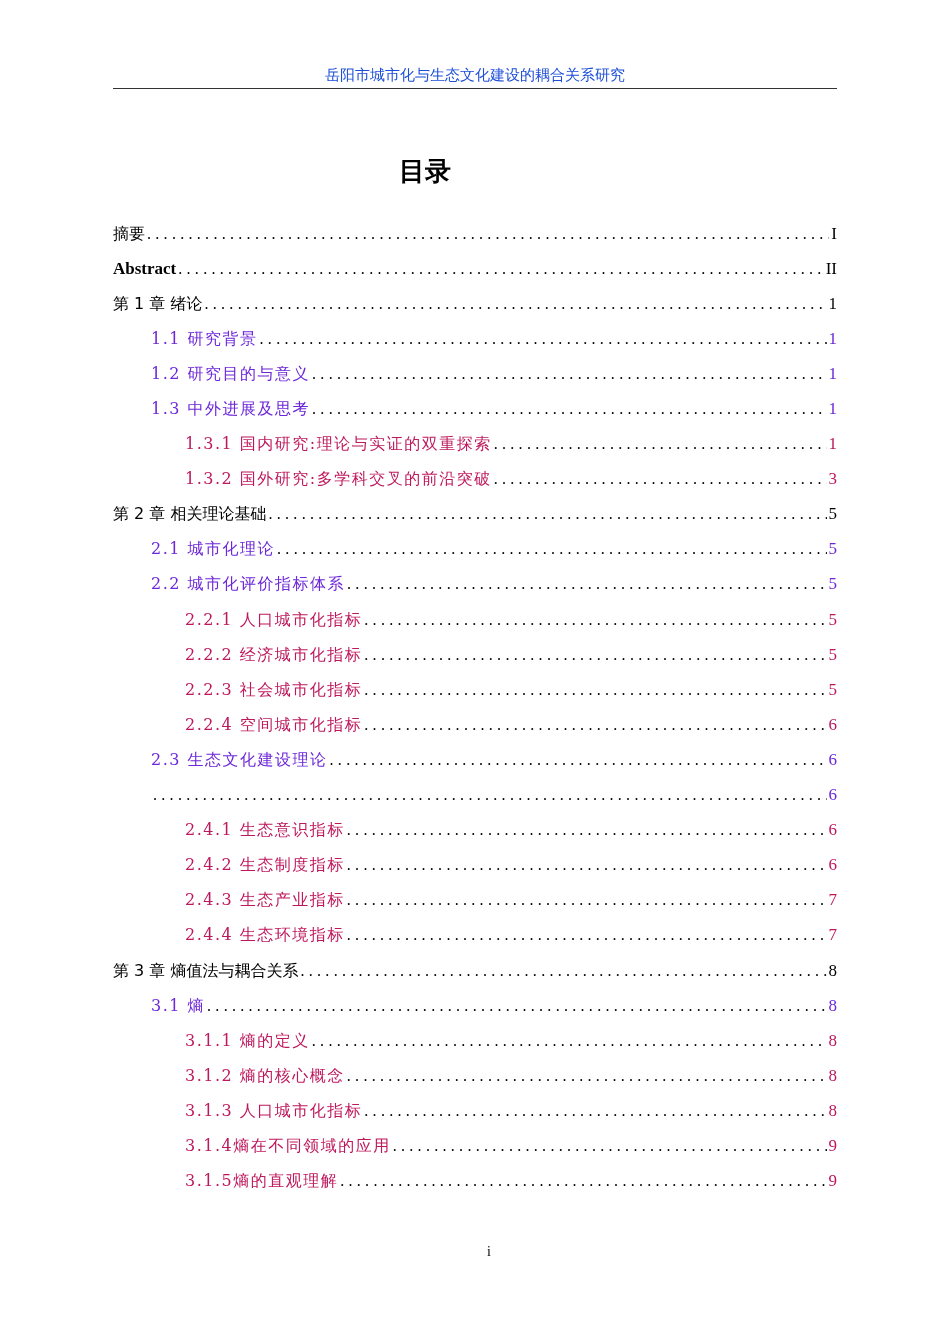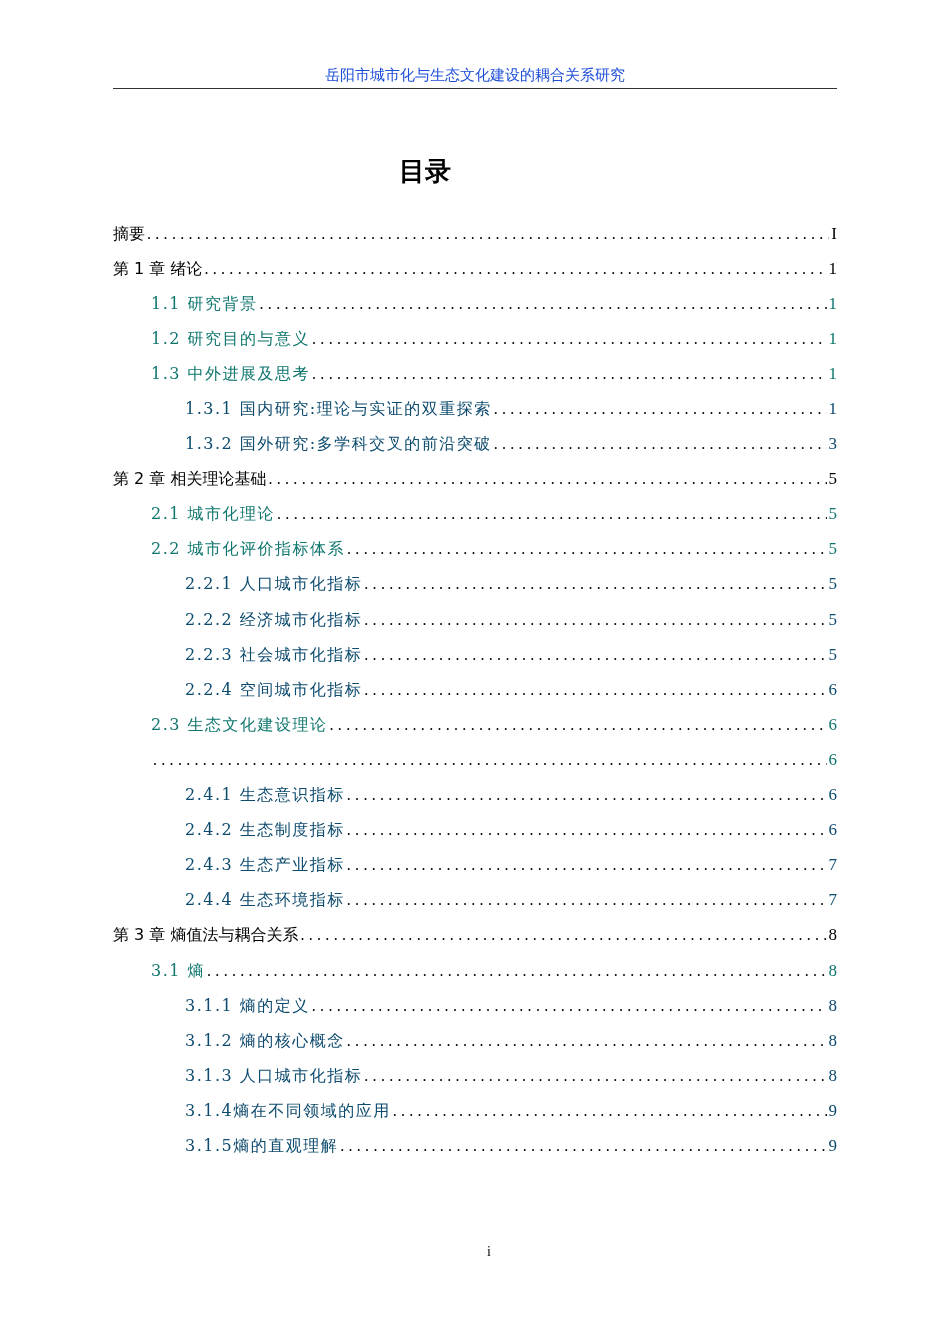--- a/index.html
+++ b/index.html
@@ -18,22 +18,22 @@
       text-align: center; font-family: "DejaVu Sans", sans-serif; font-weight: bold; font-size: 26px;
     }
     .toc {
       position: absolute; left: 113px; width: 724px; top: 216px;
     }
     .toc-row {
       display: flex; align-items: center; height: 35.1px; line-height: 32px;
       white-space: nowrap; overflow: hidden;
     }
     .toc-row.l1 { padding-left: 0; font-family: "DejaVu Sans", sans-serif; font-size: 16px; }
-    .toc-row.l2 { padding-left: 38px; font-family: "DejaVu Serif", serif; font-size: 16px; letter-spacing: 1.5px; color: #0f766e; }
-    .toc-row.l3 { padding-left: 72px; font-family: "DejaVu Serif", serif; font-size: 16px; letter-spacing: 1.5px; color: #0c4a6e; }
+    .toc-row.l2 { padding-left: 38px; font-family: "DejaVu Serif", serif; font-size: 16px; letter-spacing: 1.5px; color: #6d28d9; }
+    .toc-row.l3 { padding-left: 72px; font-family: "DejaVu Serif", serif; font-size: 16px; letter-spacing: 1.5px; color: #be185d; }
     .toc-row.en { font-family: "Liberation Serif", serif; font-weight: bold; font-size: 17px; }
     .toc-label { flex: 0 0 auto; }
     .toc-leader {
       flex: 1 1 auto; overflow: hidden; margin: 0 2px;
       font-family: "Liberation Serif", serif; font-size: 16px; letter-spacing: 4.3px; color: #000;
       font-weight: normal;
     }
     .toc-leader::before {
       content: "...................................................................................................................................................";
     }
@@ -54,20 +54,25 @@
   <div class="header-rule"></div>
 
   <div class="toc-title">目录</div>
 
   <div class="toc" id="toc">
       <div class="toc-row l1">
         <span class="toc-label">摘要</span>
         <span class="toc-leader"></span>
         <span class="toc-page">I</span>
       </div>
+      <div class="toc-row l1 en">
+        <span class="toc-label">Abstract</span>
+        <span class="toc-leader"></span>
+        <span class="toc-page">II</span>
+      </div>
       <div class="toc-row l1">
         <span class="toc-label">第 1 章  绪论</span>
         <span class="toc-leader"></span>
         <span class="toc-page">1</span>
       </div>
       <div class="toc-row l2">
         <span class="toc-label">1.1 研究背景</span>
         <span class="toc-leader"></span>
         <span class="toc-page">1</span>
       </div>

